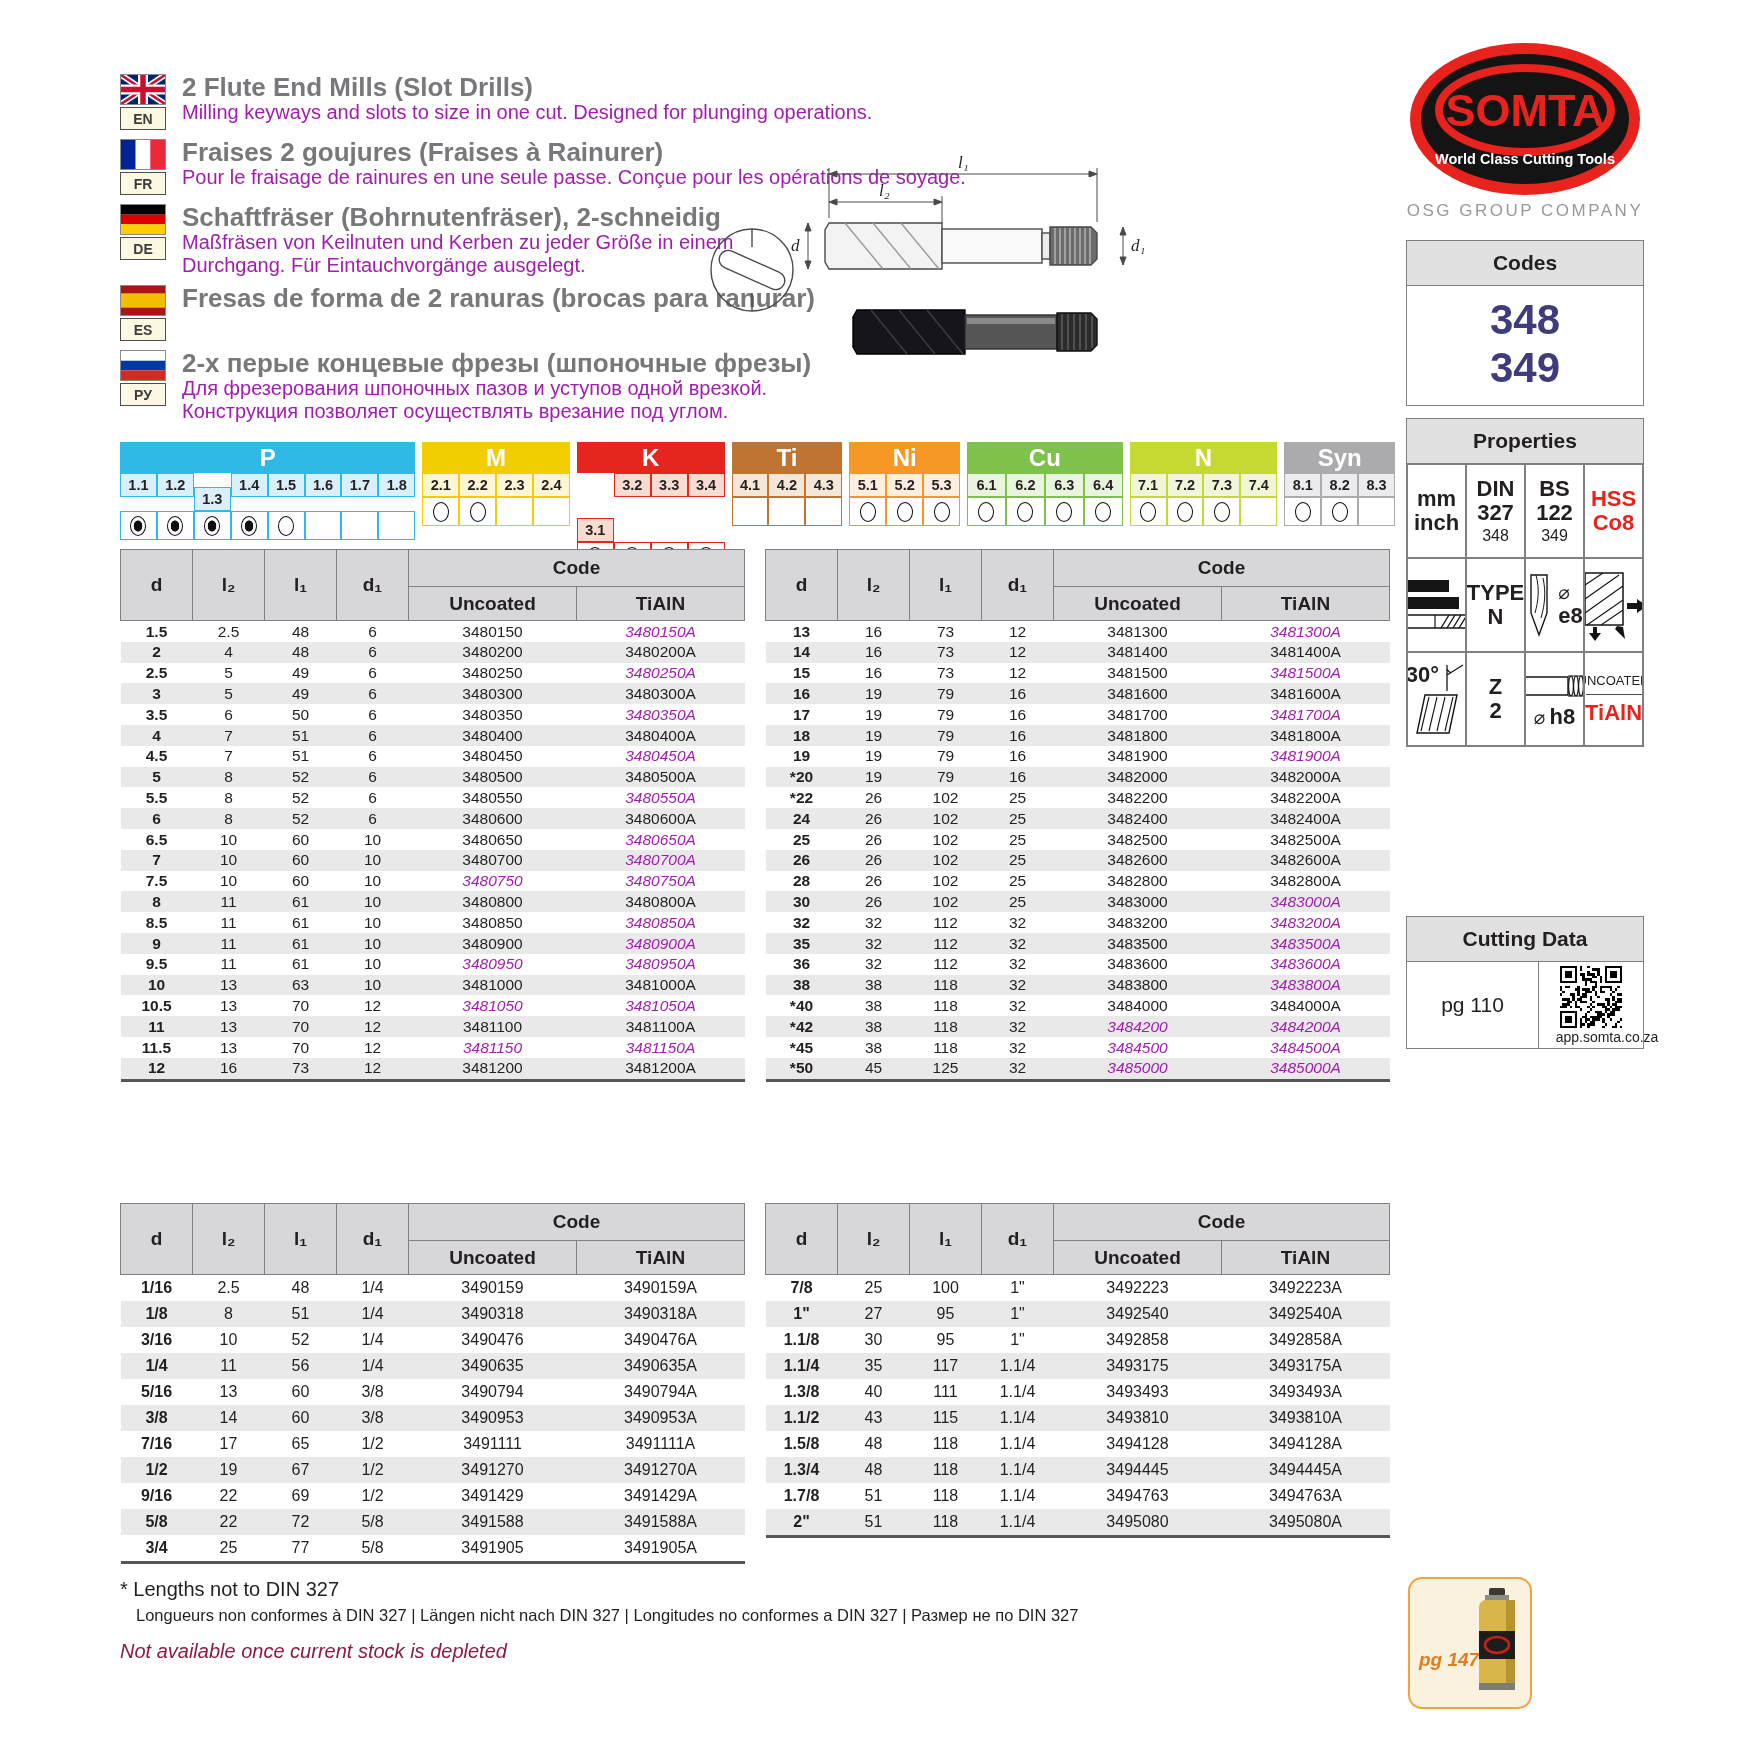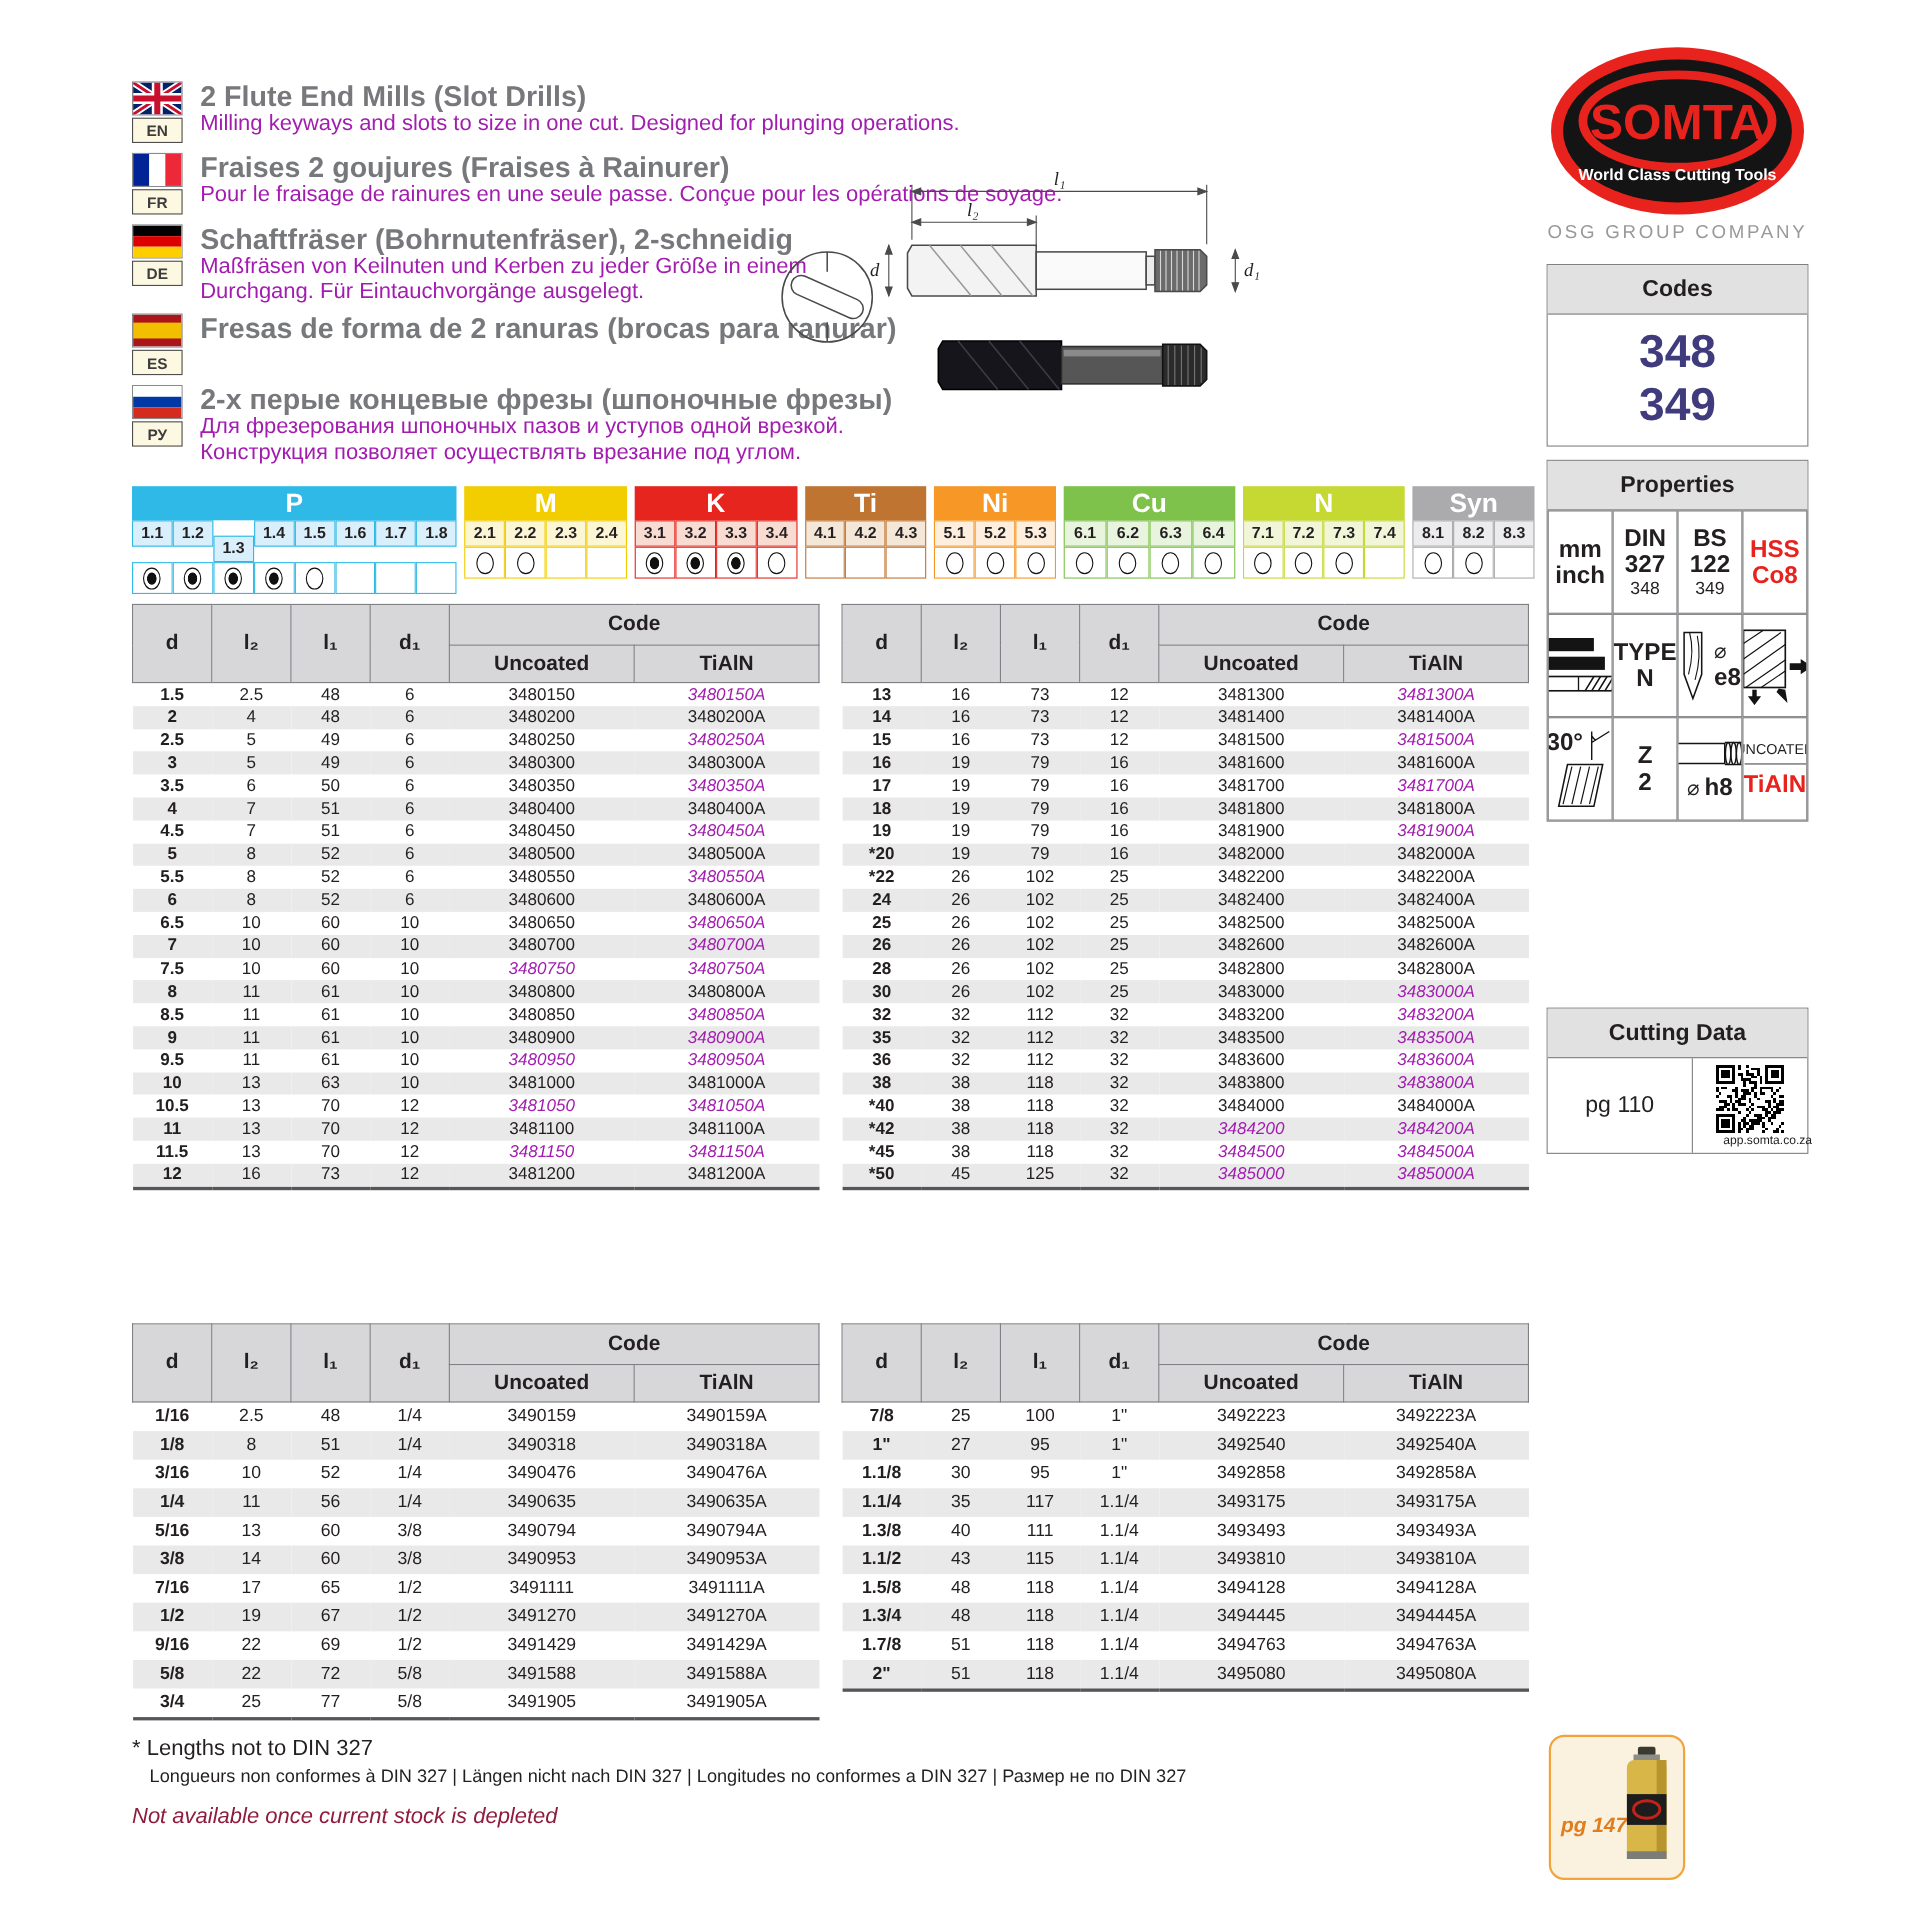--- a/index.html
+++ b/index.html
@@ -73,21 +73,21 @@
   .p-small{font-size:13px;}
   .tol-wrap{display:flex;align-items:center;gap:6px;}
   .tol-txt{display:flex;flex-direction:column;align-items:flex-start;line-height:1.1;}
   .sym{font-size:19px;}
   .coat-div{width:56px;border-top:1.3px solid #4d4d4d;margin:6px 0;}
   #cut-box{top:916px;}
   #cut-body{display:flex;height:86px;}
   #cut-page{flex:1;display:flex;align-items:center;justify-content:center;font-size:21px;
     border-right:1.3px solid #7f8083;}
   #cut-qr{width:104px;display:flex;flex-direction:column;align-items:center;justify-content:center;}
-  #qr-caption{font-size:11px;margin-top:1px;margin-left:32px;}
+  #qr-caption{font-size:14px;margin-top:1px;margin-left:32px;}
 
   
   #foot-ast{left:120px;top:1578px;font-size:20px;}
   #foot-multi{left:136px;top:1606px;font-size:16.5px;}
   #foot-avail{left:120px;top:1640px;font-size:20px;font-style:italic;color:#8e1c3e;}
   #pg147-box{left:1408px;top:1577px;width:124px;height:132px;border:2.5px solid #f2a33c;
     border-radius:14px;background:#faf1df;box-sizing:border-box;}
   #pg147-label{position:absolute;left:9px;bottom:36px;font-size:19px;font-weight:bold;
     font-style:italic;color:#e07d1f;}
   #pg147-can{position:absolute;right:10px;top:8px;}
@@ -270,21 +270,21 @@
         <div class="mat-radio" style="border-color: rgb(242, 205, 0);">
           <span class="radio empty"></span>
         </div>
         <div class="mat-radio" style="border-color: rgb(242, 205, 0);"></div>
         <div class="mat-radio" style="border-color: rgb(242, 205, 0);"></div>
       </div>
     </div>
     <div class="mat-group" style="width: 148px;">
       <div class="mat-head" style="background: rgb(230, 37, 31);">K</div>
       <div class="mat-cells">
-        <div class="mat-num" style="background: rgb(248, 220, 210); border-color: rgb(230, 37, 31);">3.1</div>
+        <div class="mat-num" style="background: rgb(248, 220, 210); border-color: rgb(230, 37, 31); margin-top: 45px;">3.1</div>
         <div class="mat-num" style="background: rgb(248, 220, 210); border-color: rgb(230, 37, 31);">3.2</div>
         <div class="mat-num" style="background: rgb(248, 220, 210); border-color: rgb(230, 37, 31);">3.3</div>
         <div class="mat-num" style="background: rgb(248, 220, 210); border-color: rgb(230, 37, 31);">3.4</div>
       </div>
       <div class="mat-cells">
         <div class="mat-radio" style="border-color: rgb(230, 37, 31);">
           <span class="radio filled"></span>
         </div>
         <div class="mat-radio" style="border-color: rgb(230, 37, 31);">
           <span class="radio filled"></span>

